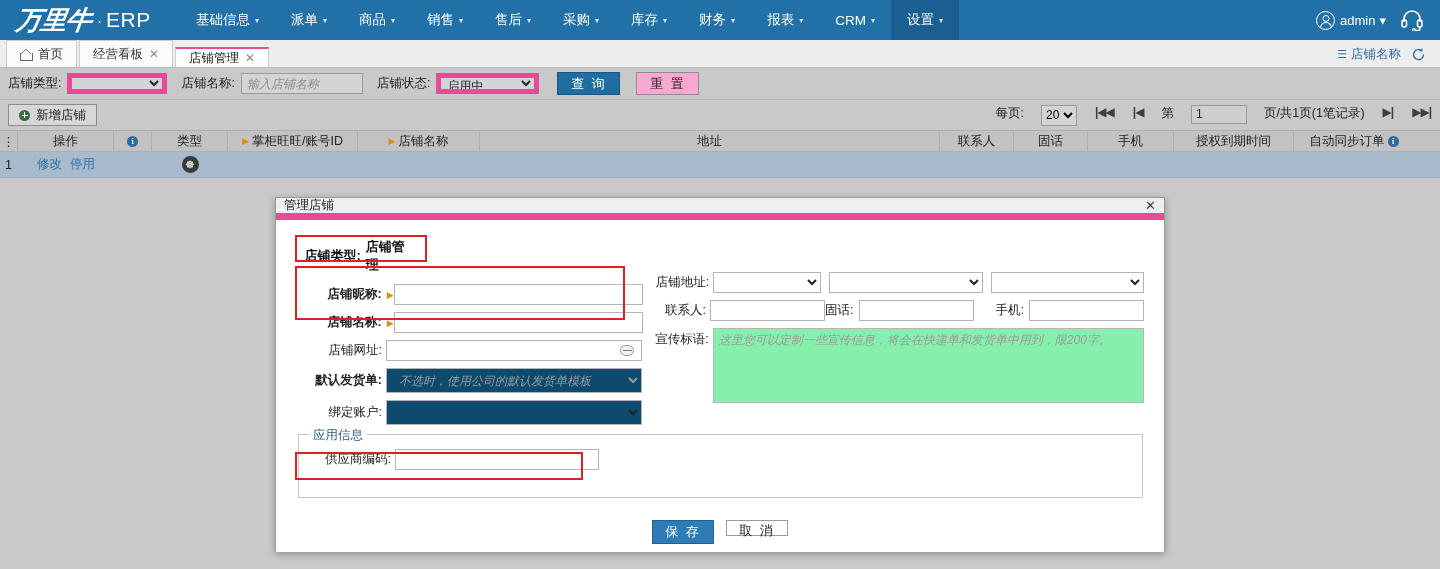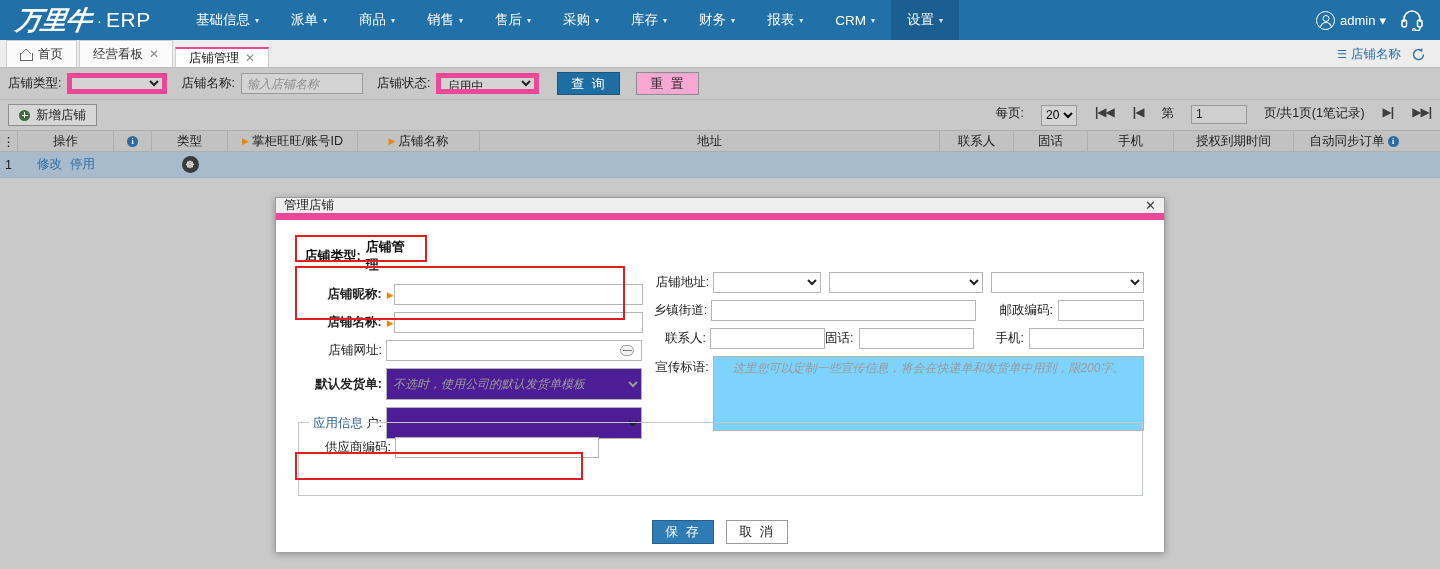--- a/index.html
+++ b/index.html
@@ -190,22 +190,22 @@
     padding-right:4px; white-space:nowrap;
   }
   .flab.bold { font-weight:bold; }
   .req { color:#e08a17; font-size:9px; margin-left:1px; }
   .fin {
     height:21px; border:1px solid #b5b5b5; background:#fff; font-size:12px;
     font-family:inherit; padding:0 4px; color:#222; width:250px;
   }
   .fin::placeholder { color:#9a9a9a; font-style:italic; }
   .fsel2 {
-    height:32px; border:1px solid #b5b5b5; background:#4c1d95; font-size:12px;
-    font-family:inherit; color:#222; width:252px; padding:0 2px;
+    height:25px; border:1px solid #b5b5b5; background:#0c4a6e; font-size:12px;
+    font-family:inherit; color:#222; width:252px; padding:0 8px;
   }
   .fsel2.ph { color:#9a9a9a; font-style:italic; }
   .link-badge {
     width:14px; height:11px; border:1px solid #9a9a9a; border-radius:6px;
     margin-left:-22px; position:relative; background:#f2f2f2; cursor:pointer;
     display:inline-block;
   }
   .link-badge::before {
     content:""; position:absolute; left:2px; top:4px; width:9px; height:1px;
     background:#7a7a7a;
@@ -219,43 +219,43 @@
   
   .redbox { position:absolute; border:2px solid #e02020; pointer-events:none; }
 
   .addr-sel {
     height:21px; border:1px solid #b5b5b5; background:#fff; font-size:12px;
     font-family:inherit; width:113px; color:#222;
   }
   .addr-sel.wide { width:160px; }
 
   .fieldset-box {
-    position:absolute; left:22px; top:202px; width:845px; height:74px;
+    position:absolute; left:22px; top:214px; width:845px; height:64px;
     border:1px solid #c3c8cd;
   }
   .fieldset-legend {
     position:absolute; left:10px; top:-8px; background:#fff; padding:0 4px;
     font-size:12.5px; color:#2a5d86;
   }
 
   .modal-footer {
     position:absolute; left:0; bottom:8px; width:100%;
     display:flex; justify-content:center; gap:12px;
   }
   .btn-save {
     background:#2e7bb5; color:#fff; border:1px solid #24618f; width:62px; height:24px;
     font-size:13px; letter-spacing:2px; cursor:pointer; font-family:inherit;
   }
   .btn-cancel {
-    background:#fff; color:#222; border:1px solid #9a9a9a; width:62px; height:24px;
+    background:#fff; color:#222; border:1px solid #9a9a9a; width:62px; height:16px;
     font-size:13px; letter-spacing:2px; cursor:pointer; font-family:inherit;
   }
   .taxt {
-    border:1px solid #b5b5b5; background:#7dd3fc; font-size:12px; width:452px;
-    height:75px; font-family:inherit; padding:3px 5px; resize:none; color:#222;text-align:center;
+    border:1px solid #b5b5b5; background:#86efac; font-size:12px; width:452px;
+    height:75px; font-family:inherit; padding:3px 5px; resize:none; color:#222;
   }
   .taxt::placeholder { color:#9a9a9a; font-style:italic; }
 </style>
 </head>
 <body>
 
 <div class="topnav">
   <div class="brand">
     <span class="brand-logo">万里牛</span>
     <span class="brand-dot">·</span>
@@ -482,26 +482,20 @@
     </div>
 
     <div class="form-col-right">
       <div class="frow">
         <span class="flab" style="width:72px;">店铺地址:</span>
         <select class="addr-sel"><option></option></select>
         <select class="addr-sel wide" style="margin-left:8px;"><option></option></select>
         <select class="addr-sel wide" style="margin-left:8px;"><option></option></select>
       </div>
       <div class="frow">
-        <span class="flab" style="width:72px;">乡镇街道:</span>
-        <input class="fin" style="width: 283px;">
-        <span class="flab" style="width:auto;margin-left:24px;padding-right:5px;">邮政编码:</span>
-        <input class="fin" style="width: 86px;">
-      </div>
-      <div class="frow">
         <span class="flab" style="width:72px;">联系人:</span>
         <input class="fin" style="width: 115px;">
         <span class="flab" style="width:auto;padding-right:5px;">固话:</span>
         <input class="fin" style="width: 115px;">
         <span class="flab" style="width:auto;margin-left:22px;padding-right:5px;">手机:</span>
         <input class="fin" style="width: 115px;">
       </div>
       <div class="frow" style="align-items:flex-start;">
         <span class="flab" style="width:72px;padding-top:3px;">宣传标语:</span>
         <textarea class="taxt" placeholder="这里您可以定制一些宣传信息，将会在快递单和发货单中用到，限200字。" style=""></textarea>

